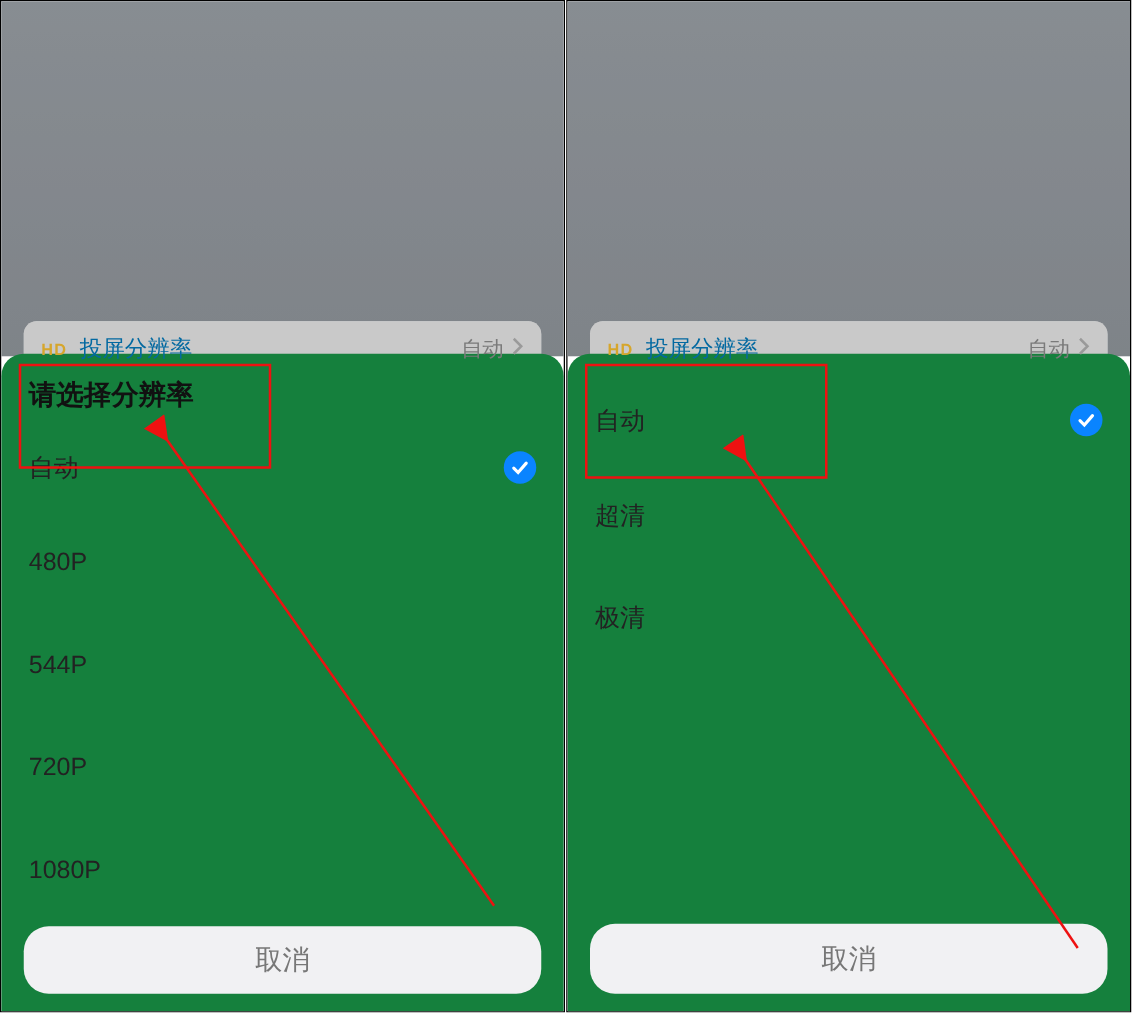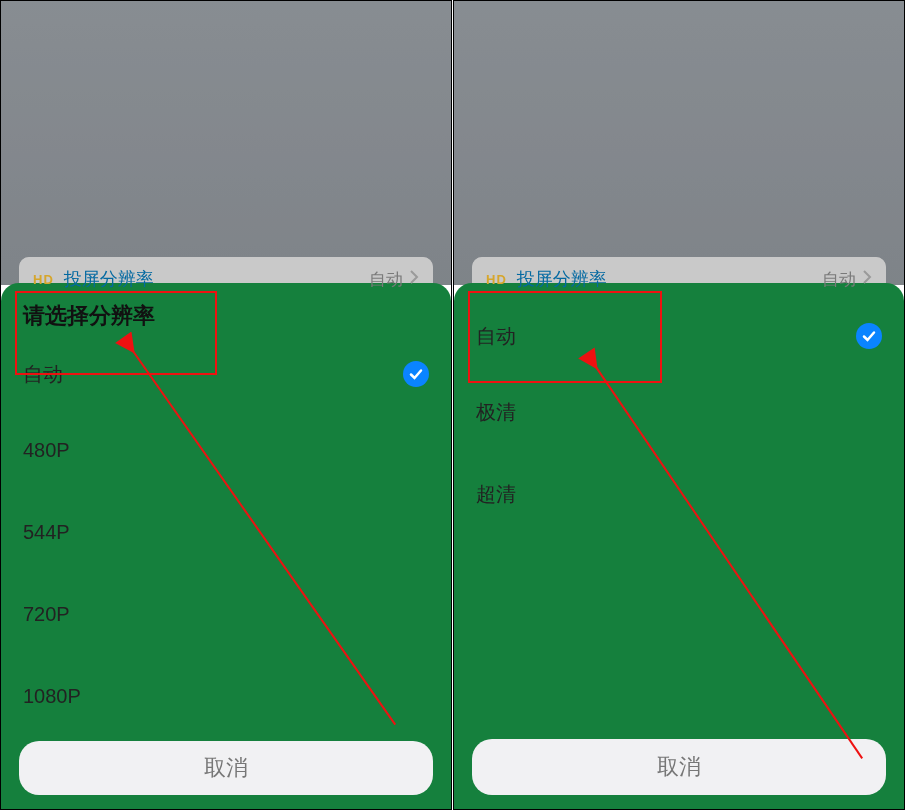--- a/index.html
+++ b/index.html
@@ -215,24 +215,24 @@
     <div class="options">
       <div class="option">
         <span>自动</span>
         <span class="check-icon">
           <svg class="check-svg" viewBox="0 0 16 16">
               <path d="M3 8.5 L6.5 12 L13 4.5" stroke="#fff" stroke-width="2.5" fill="none" stroke-linecap="round"></path>
             </svg>
         </span>
       </div>
       <div class="option">
+        <span>超清</span>
+      </div>
+      <div class="option">
         <span>极清</span>
-      </div>
-      <div class="option">
-        <span>超清</span>
       </div>
     </div>
     <div class="cancel-bar">
       <span>取消</span>
     </div>
   </div>
 
   <div class="anno-box anno-box-right"></div>
   <svg class="anno-svg" viewBox="0 0 452 810">
     <defs>

